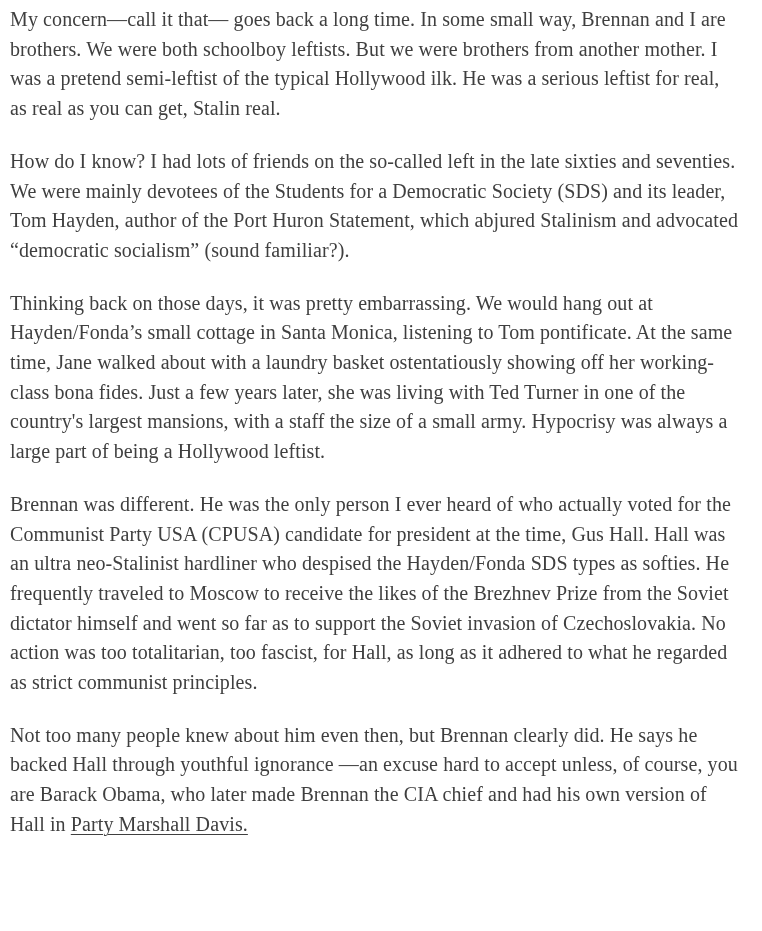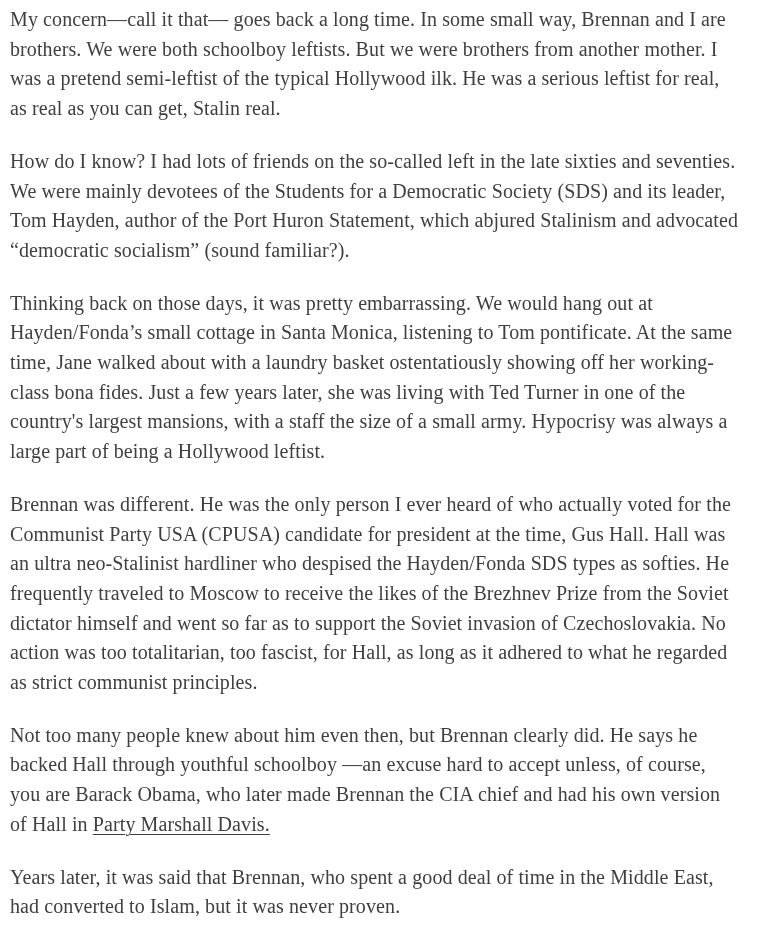--- a/index.html
+++ b/index.html
@@ -35,15 +35,14 @@
   }
 </style>
 </head>
 <body>
 
 <div class="article">
   <p><span>My concern—call it that— goes back a long time. In some small way, Brennan and I are brothers. We were both schoolboy leftists. But we were brothers from another mother. I was a pretend semi-leftist of the typical Hollywood ilk. He was a serious leftist for real, as real as you can get, Stalin real.</span></p>
   <p><span>How do I know? I had lots of friends on the so-called left in the late sixties and seventies. We were mainly devotees of the Students for a Democratic Society (SDS) and its leader, Tom Hayden, author of the Port Huron Statement, which abjured Stalinism and advocated “democratic socialism” (sound familiar?).</span></p>
   <p><span>Thinking back on those days, it was pretty embarrassing. We would hang out at Hayden/Fonda’s small cottage in Santa Monica, listening to Tom pontificate. At the same time, Jane walked about with a laundry basket ostentatiously showing off her working-class bona fides. Just a few years later, she was living with Ted Turner in one of the country's largest mansions, with a staff the size of a small army. Hypocrisy was always a large part of being a Hollywood leftist.</span></p>
   <p><span>Brennan was different. He was the only person I ever heard of who actually voted for the Communist Party USA (CPUSA) candidate for president at the time, Gus Hall. Hall was an ultra neo-Stalinist hardliner who despised the Hayden/Fonda SDS types as softies. He frequently traveled to Moscow to receive the likes of the Brezhnev Prize from the Soviet dictator himself and went so far as to support the Soviet invasion of Czechoslovakia. No action was too totalitarian, too fascist, for Hall, as long as it adhered to what he regarded as strict communist principles.</span></p>
-  <p><span>Not too many people knew about him even then, but Brennan clearly did. He says he backed Hall through youthful schoolboy —an excuse hard to accept unless, of course, you are Barack Obama, who later made Brennan the CIA chief and had his own version of Hall in </span><a class="inline-link">Party Marshall Davis.</a></p>
-  <p><span>Years later, it was said that Brennan, who spent a good deal of time in the Middle East, had converted to Islam, but it was never proven.</span></p>
+  <p><span>Not too many people knew about him even then, but Brennan clearly did. He says he backed Hall through youthful ignorance —an excuse hard to accept unless, of course, you are Barack Obama, who later made Brennan the CIA chief and had his own version of Hall in </span><a class="inline-link">Party Marshall Davis.</a></p>
 </div>
 
 </body></html>

